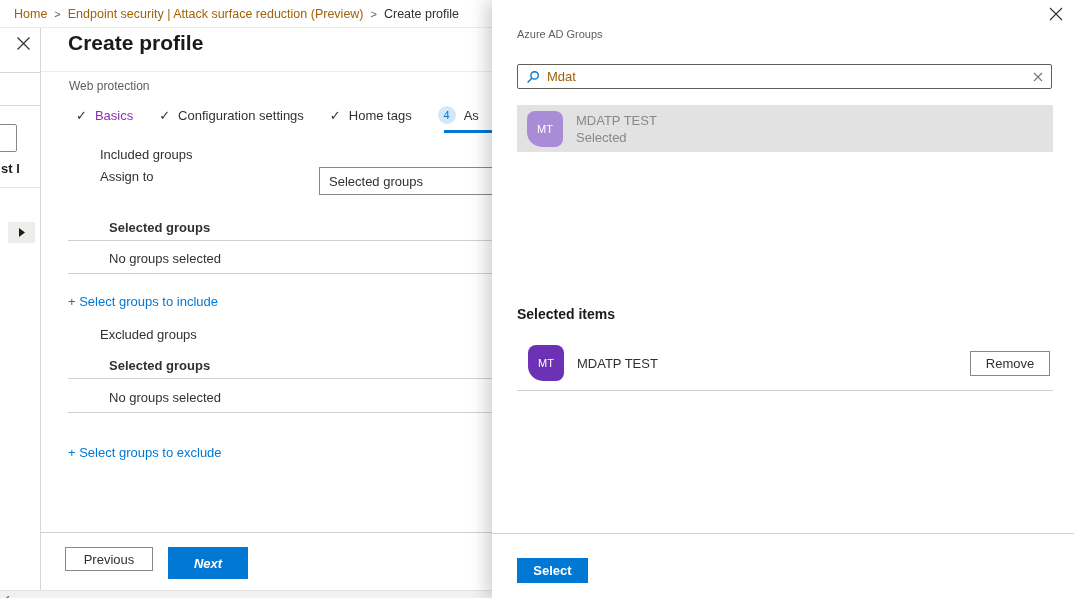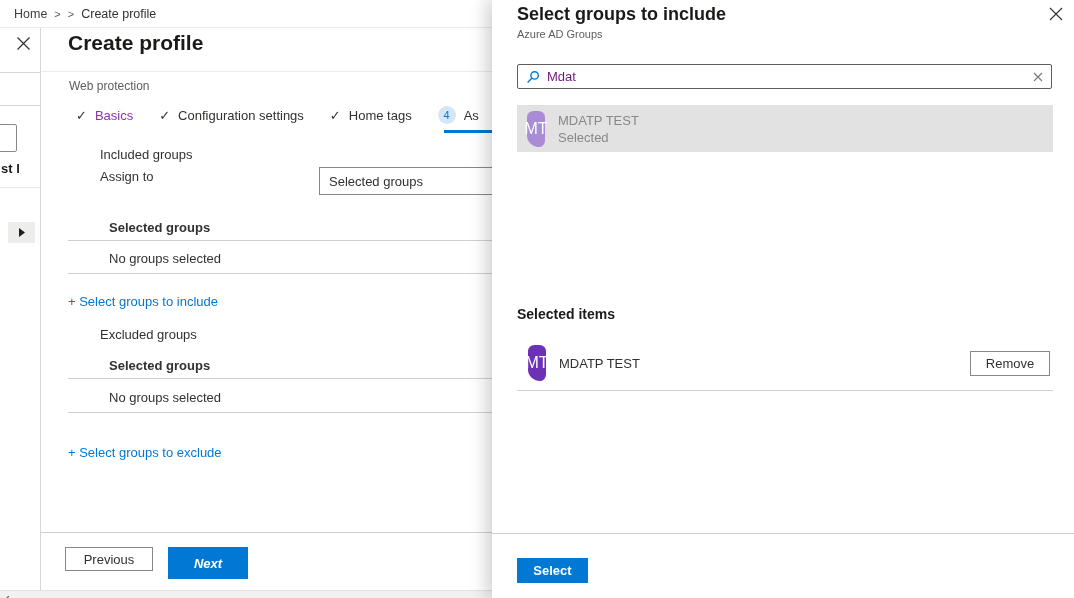--- a/index.html
+++ b/index.html
@@ -3,21 +3,21 @@
 <meta charset="utf-8">
 <style>
   html,body{margin:0;padding:0;}
   body{font-family:"Liberation Sans","DejaVu Sans",sans-serif;color:#323130;background:#fff;}
   .stage{position:relative;width:1074px;height:598px;overflow:hidden;background:#fff;}
 
   
   .crumb-bar{position:absolute;left:0;top:0;width:492px;height:28px;box-sizing:border-box;
     display:flex;align-items:center;gap:7px;padding-left:14px;font-size:12.5px;background:#fff;
     border-bottom:1px solid #eceae8;white-space:nowrap;}
-  .crumb-link{color:#404040;cursor:pointer;}
+  .crumb-link{color:#a16207;cursor:pointer;}
   .crumb-sep{color:#605e5c;font-size:11px;}
   .crumb-current{color:#323130;}
 
   
   .left-strip{position:absolute;left:0;top:28px;width:40px;height:562px;background:#fff;overflow:hidden;}
   .strip-close{position:absolute;left:16px;top:8px;cursor:pointer;}
   .hline{position:absolute;border-top:1px solid #d8d6d4;}
   .strip-line1{left:0;top:44px;width:40px;}
   .strip-line2{left:0;top:77px;width:40px;}
   .strip-box{position:absolute;left:-16px;top:96px;width:31px;height:26px;border:1px solid #8a8886;border-radius:2px;background:#fff;}
@@ -67,27 +67,27 @@
   .btn-next{position:absolute;left:127px;top:519px;width:80px;height:32px;font-style:italic;}
 
   
   .right-panel{position:absolute;left:492px;top:0;width:582px;height:598px;background:#fff;
     box-shadow:-6px 0 16px rgba(0,0,0,0.18);z-index:5;}
   .rp-title{position:absolute;left:25px;top:4px;font-size:18px;font-weight:600;color:#1b1a19;}
   .rp-sub{position:absolute;left:25px;top:28px;font-size:11px;color:#605e5c;}
   .rp-close{position:absolute;right:11px;top:7px;cursor:pointer;}
   .rp-search{position:absolute;left:25px;top:64px;width:535px;height:25px;box-sizing:border-box;
     border:1px solid #605e5c;border-radius:2px;display:flex;align-items:center;padding:0 8px;gap:7px;background:#fff;}
-  .rp-search input{border:none;outline:none;flex:1;font-size:13px;color:#701a75;font-family:inherit;
+  .rp-search input{border:none;outline:none;flex:1;font-size:13px;color:#a16207;font-family:inherit;
     padding:0;background:transparent;}
   .search-clear{display:flex;align-items:center;cursor:pointer;}
   .rp-sugg{position:absolute;left:25px;top:105px;width:536px;height:47px;background:#e2e2e2;
     box-sizing:border-box;display:flex;align-items:center;padding-left:10px;gap:13px;}
-  .avatar{width:18px;height:36px;border-radius:8px 8px 8px 15px;display:flex;align-items:center;
-    justify-content:center;color:#fff;font-size:16px;flex:0 0 auto;}
+  .avatar{width:36px;height:36px;border-radius:8px 8px 8px 15px;display:flex;align-items:center;
+    justify-content:center;color:#fff;font-size:11px;flex:0 0 auto;}
   .avatar.muted{background:#a98bd6;}
   .avatar.solid{background:#6c31b5;}
   .sugg-text{display:flex;flex-direction:column;line-height:17px;}
   .sugg-name,.sugg-status{font-size:13px;color:#8a8886;}
   .rp-selected-header{position:absolute;left:25px;top:306px;font-size:14px;font-weight:700;color:#1b1a19;}
   .rp-item{position:absolute;left:36px;right:24px;top:345px;height:36px;display:flex;align-items:center;}
   .rp-item-name{margin-left:13px;font-size:13px;color:#323130;flex:1;}
   .btn-remove{width:80px;height:25px;}
   .rp-item-div{position:absolute;left:25px;top:390px;width:536px;border-top:1px solid #d2d0ce;}
   .rp-footer-div{position:absolute;left:0;right:0;top:533px;border-top:1px solid #d2d0ce;}
@@ -99,20 +99,21 @@
   .corner-tick{position:absolute;left:1px;top:590px;z-index:2;}
 </style>
 </head>
 <body>
 
 <div class="stage">
 
   <div class="crumb-bar">
     <span class="crumb-link">Home</span>
     <span class="crumb-sep">&gt;</span>
+    <span class="crumb-link">Endpoint security | Attack surface reduction (Preview)</span>
     <span class="crumb-sep">&gt;</span>
     <span class="crumb-current">Create profile</span>
   </div>
 
   <div class="left-strip">
     <span class="strip-close">
       <svg width="15" height="15" viewBox="0 0 15 15">
           <path d="M1.5 1.5 L13.5 13.5 M13.5 1.5 L1.5 13.5" stroke="#323130" stroke-width="1.2" fill="none"></path>
         </svg>
     </span>
@@ -171,21 +172,20 @@
     <div class="lbl empty2">No groups selected</div>
     <div class="fdiv div4"></div>
     <div class="link link2">+ Select groups to exclude</div>
 
     <div class="footer-div"></div>
     <button class="btn btn-outline btn-prev">Previous</button>
     <button class="btn btn-primary btn-next">Next</button>
   </div>
 
   <div class="right-panel">
-    <div class="rp-title">Select groups to include</div>
     <div class="rp-sub">Azure AD Groups</div>
     <span class="rp-close">
       <svg width="14" height="14" viewBox="0 0 14 14">
           <path d="M1 1 L13 13 M13 1 L1 13" stroke="#323130" stroke-width="1.1" fill="none"></path>
         </svg>
     </span>
 
     <div class="rp-search">
       <svg width="14" height="14" viewBox="0 0 14 14">
           <circle cx="8.6" cy="5.4" r="3.7" fill="none" stroke="#0078d4" stroke-width="1.4"></circle>

